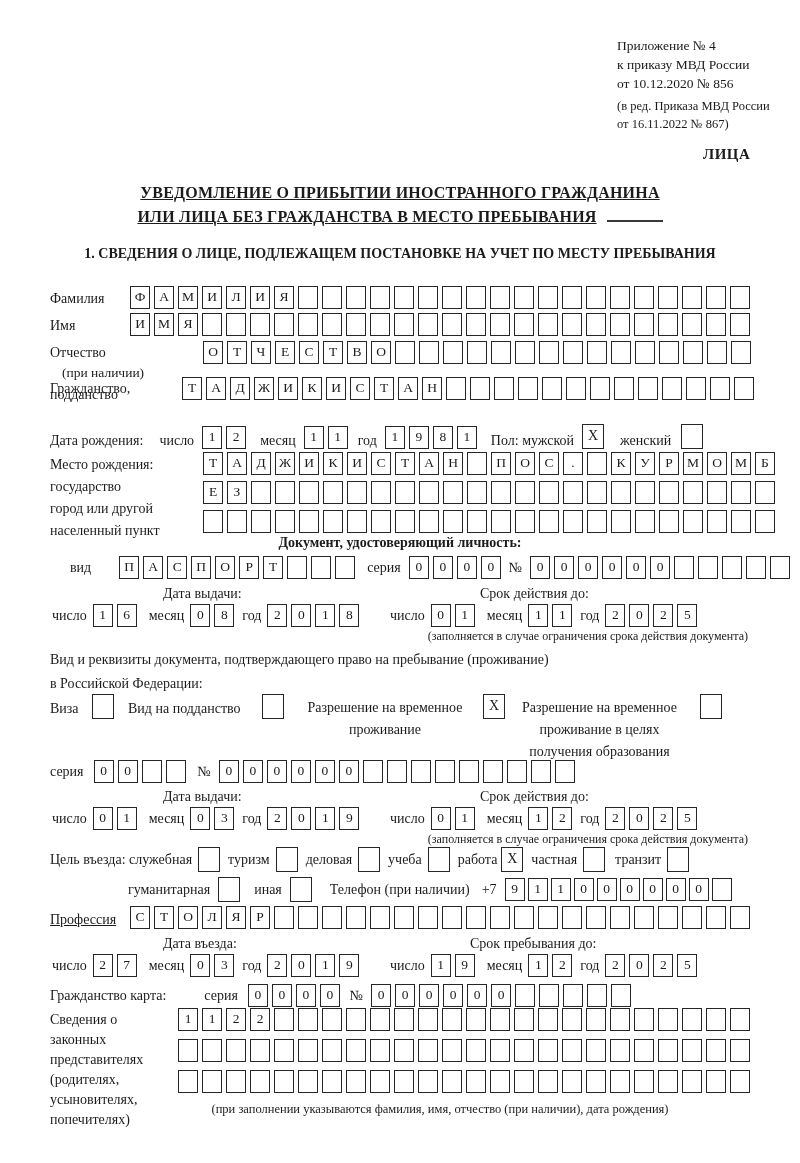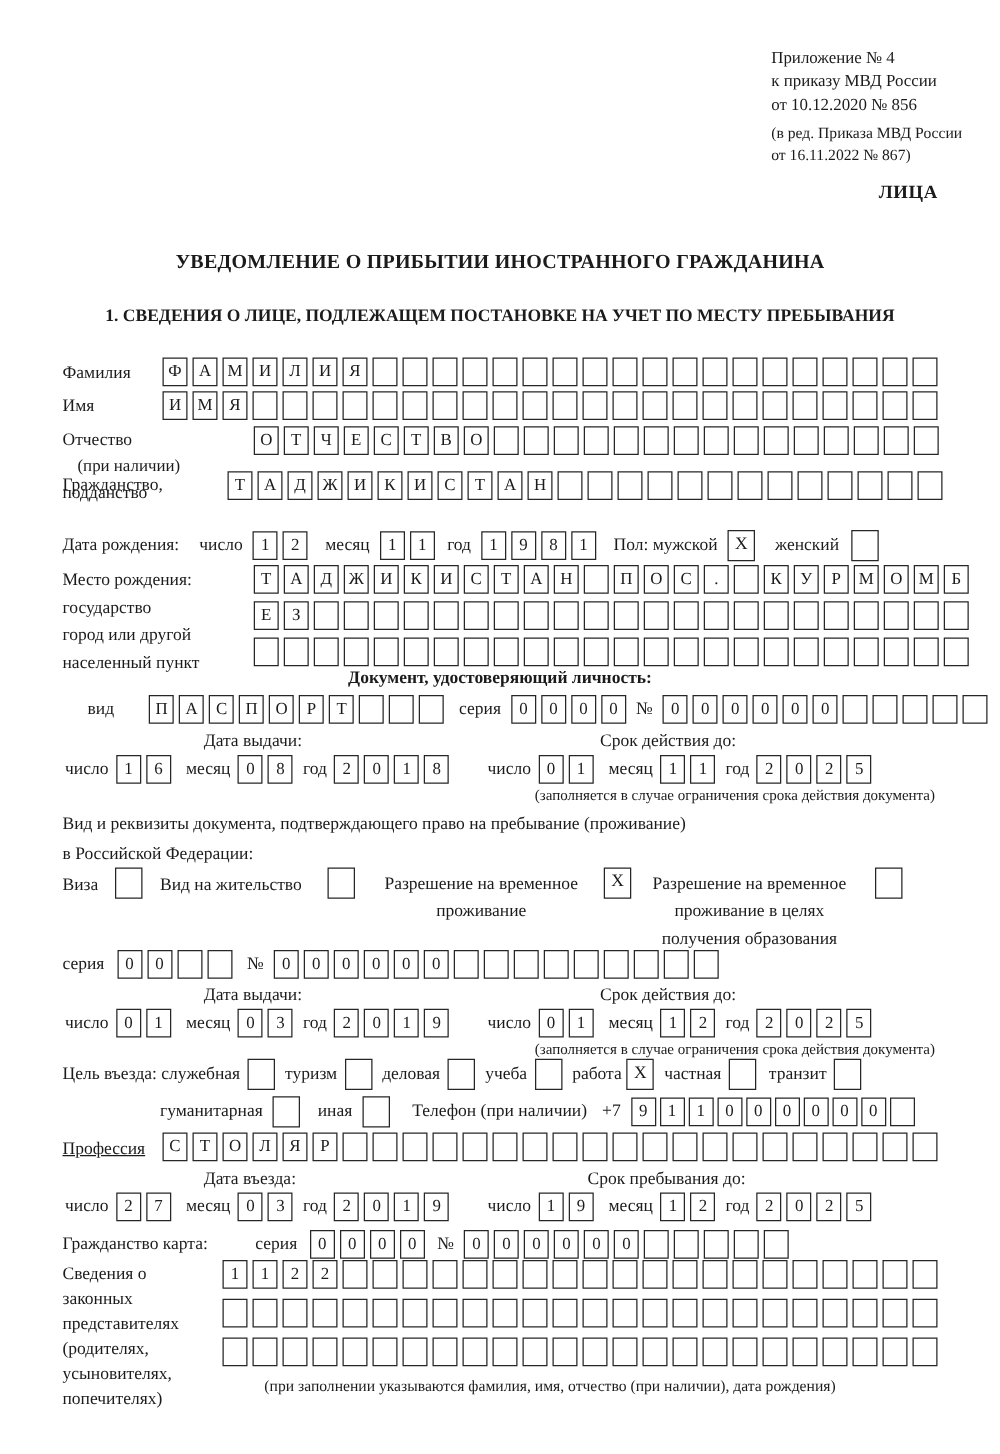--- a/index.html
+++ b/index.html
@@ -32,22 +32,23 @@
     <div>Приложение № 4</div>
     <div>к приказу МВД России</div>
     <div>от 10.12.2020 № 856</div>
     <div class="hdr2">
       <div>(в ред. Приказа МВД России</div>
       <div>от 16.11.2022 № 867)</div>
     </div>
   </div>
   <div class="abs b" style="left:703px;top:146px;font-size:15px;letter-spacing:0.5px;">ЛИЦА</div>
 
-  <div class="abs title center" style="left:0;right:0;top:198px;">
+  <div class="abs title center" style="left:0;right:0;top:181px;text-decoration:underline;">
     <div>УВЕДОМЛЕНИЕ О ПРИБЫТИИ ИНОСТРАННОГО ГРАЖДАНИНА</div>
+    <div><span>ИЛИ ЛИЦА БЕЗ ГРАЖДАНСТВА В МЕСТО ПРЕБЫВАНИЯ</span><span class="uline"></span></div>
   </div>
 
   <div class="abs b center" style="left:0;right:0;top:246px;font-size:14px;">1. СВЕДЕНИЯ О ЛИЦЕ, ПОДЛЕЖАЩЕМ ПОСТАНОВКЕ НА УЧЕТ ПО МЕСТУ ПРЕБЫВАНИЯ</div>
 
   <div class="abs lbl" style="left:50px;top:291px;">Фамилия</div>
   <span class="abs grid" style="left:130px;top:286px;">
       <span class="cell">Ф</span>
       <span class="cell">А</span>
       <span class="cell">М</span>
       <span class="cell">И</span>
@@ -155,21 +156,21 @@
       <span class="cell"></span>
       <span class="cell"></span>
       <span class="cell"></span>
       <span class="cell"></span>
       <span class="cell"></span>
       <span class="cell"></span>
       <span class="cell"></span>
       <span class="cell"></span>
     </span>
 
-  <div class="row" style="left:50px;top:424px;">
+  <div class="row" style="left:50px;top:424px;align-items:flex-end;">
     <span class="lbl" style="margin-right:16px;">Дата рождения:</span>
     <span class="lbl" style="margin-right:8px;">число</span>
     <span class="grid" style="margin-right:14px;">
         <span class="cell">1</span>
         <span class="cell">2</span>
       </span>
     <span class="lbl" style="margin-right:8px;">месяц</span>
     <span class="grid" style="margin-right:10px;">
         <span class="cell">1</span>
         <span class="cell">1</span>
@@ -350,21 +351,21 @@
         <span class="cell">5</span>
       </span>
   </div>
   <div class="abs sm" style="left:300px;top:629px;width:448px;text-align:right;">(заполняется в случае ограничения срока действия документа)</div>
 
   <div class="abs lbl" style="left:50px;top:652px;">Вид и реквизиты документа, подтверждающего право на пребывание (проживание)</div>
   <div class="abs lbl" style="left:50px;top:676px;">в Российской Федерации:</div>
 
   <div class="abs lbl" style="left:50px;top:701px;">Виза</div>
   <span class="abs cb" style="left:92px;top:694px;"></span>
-  <div class="abs lbl" style="left:128px;top:701px;">Вид на жительство</div>
+  <div class="abs lbl" style="left:128px;top:701px;">Вид на подданство</div>
   <span class="abs cb" style="left:262px;top:694px;"></span>
   <div class="abs lbl center" style="left:295px;top:697px;width:180px;line-height:22px;white-space:normal;">
     <div>Разрешение на временное</div>
     <div>проживание</div>
   </div>
   <span class="abs cb" style="left:483px;top:694px;">X</span>
   <div class="abs lbl center" style="left:512px;top:697px;width:175px;line-height:22px;white-space:normal;">
     <div>Разрешение на временное</div>
     <div>проживание в целях</div>
     <div>получения образования</div>

